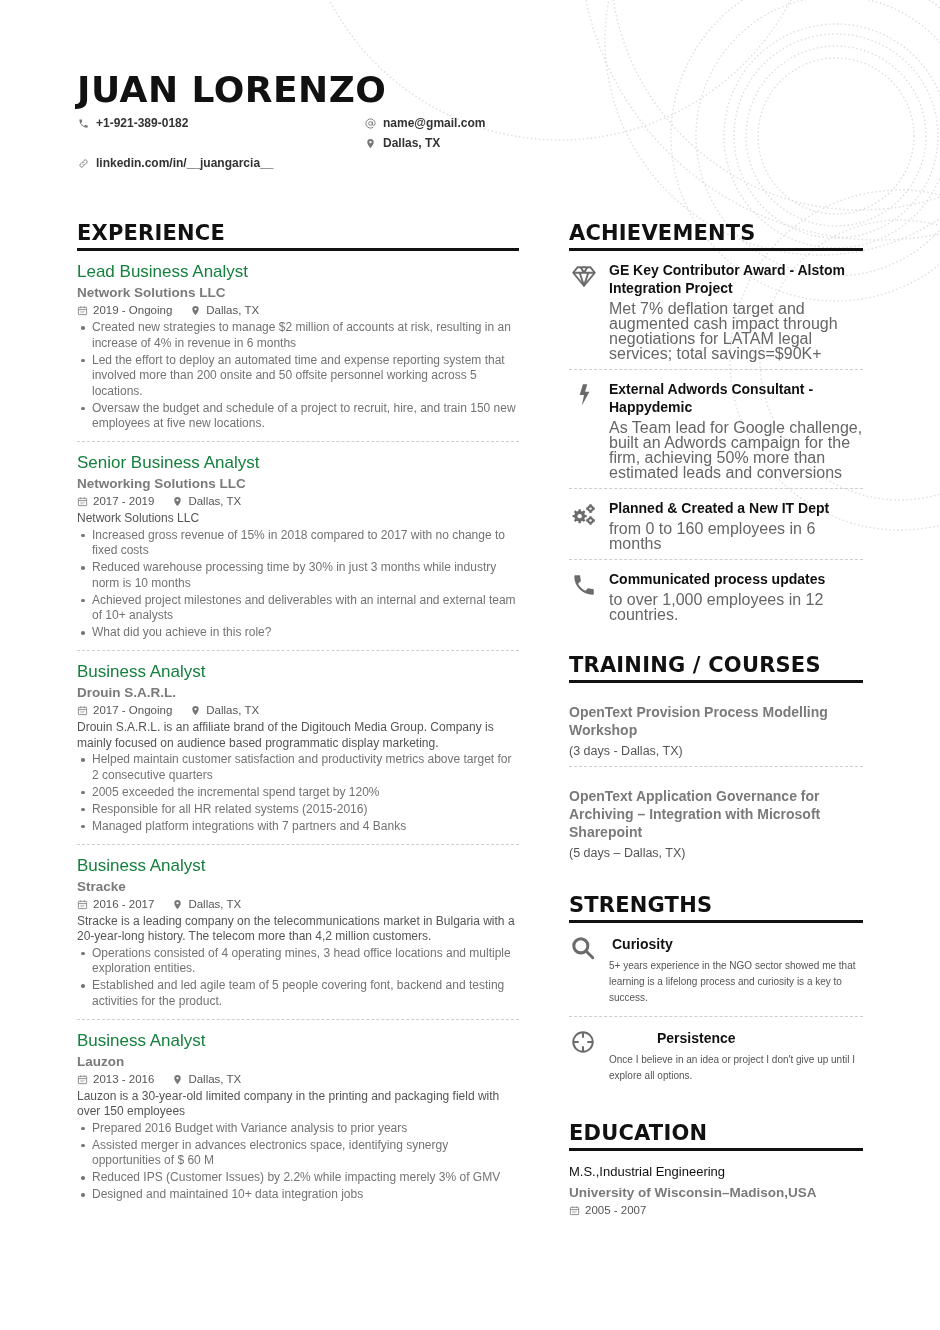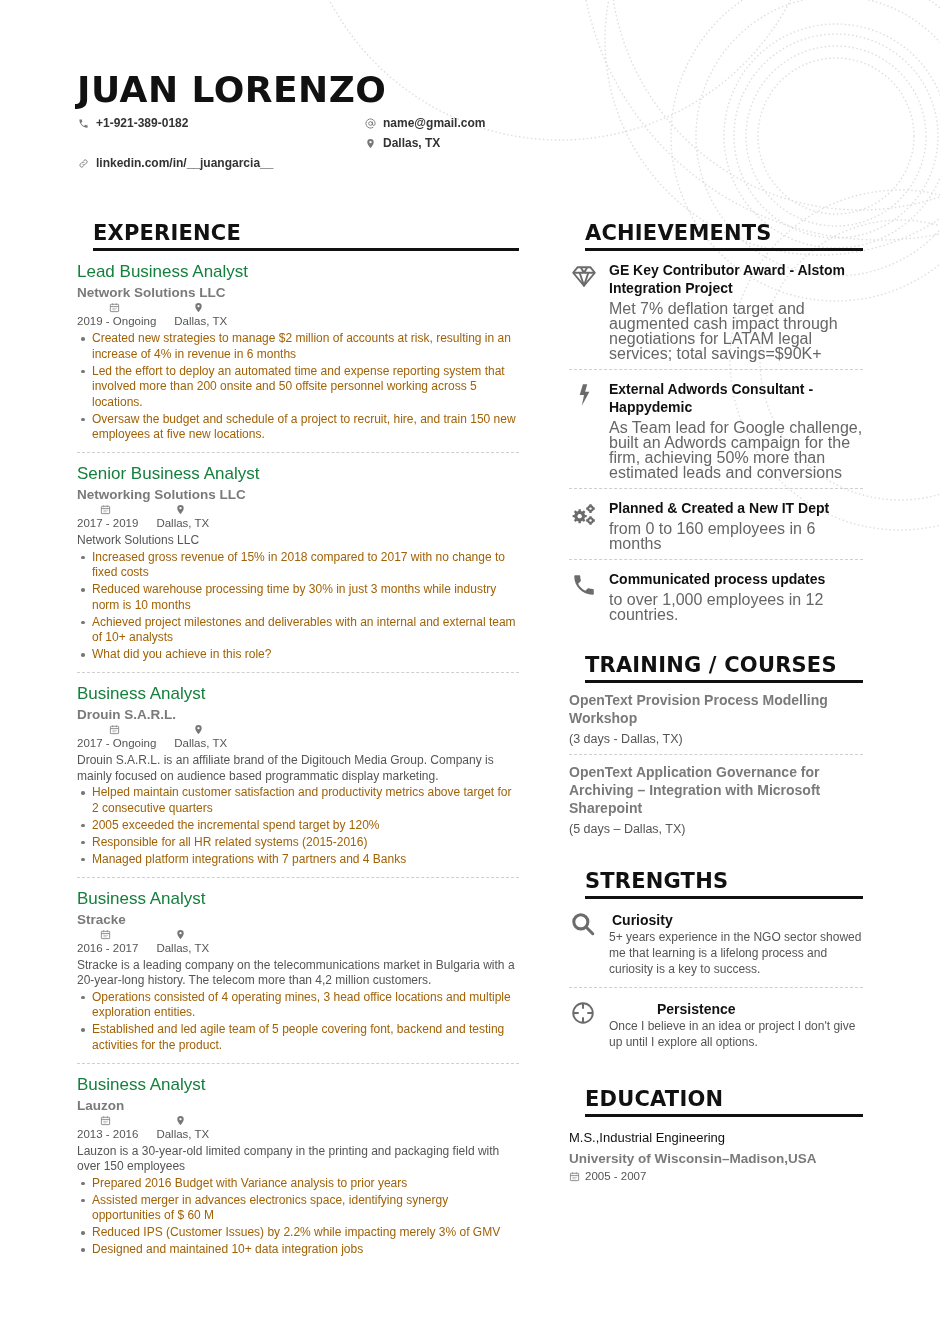--- a/index.html
+++ b/index.html
@@ -12,53 +12,53 @@
 
   .name { position: absolute; left: 77px; top: 68px; font-family: "DejaVu Sans", sans-serif; font-weight: bold; font-size: 36px; letter-spacing: 0.5px; color: #111; line-height: 44px; }
 
   .contact { position: absolute; font-size: 12px; font-weight: bold; color: #333; display: flex; align-items: center; height: 16px; }
   .contact .ic { width: 12px; height: 12px; margin-right: 7px; display: inline-flex; align-items: center; justify-content: center; color: #777; }
   .contact .ic svg { width: 11px; height: 11px; }
 
   .col-left { position: absolute; left: 77px; top: 218px; width: 442px; }
   .col-right { position: absolute; left: 569px; top: 218px; width: 294px; }
 
-  .sec-title { font-family: "DejaVu Sans", sans-serif; font-weight: bold; font-size: 21px; color: #111; line-height: 30px; letter-spacing: 0.2px; border-bottom: 3px solid #111; padding-bottom: 0px; margin-left: 16px; }
+  .sec-title { font-family: "DejaVu Sans", sans-serif; font-weight: bold; font-size: 21px; color: #111; line-height: 30px; letter-spacing: 0.2px; border-bottom: 3px solid #111; padding-bottom: 0px; }
 
   .job { padding-top: 10px; padding-bottom: 8px; border-bottom: 1px dashed #cfcfcf; }
   .job.last { border-bottom: none; }
   .job-title { font-size: 17px; color: #15803d; line-height: 22px; }
   .job-company { font-size: 13.5px; font-weight: bold; color: #7a7a7a; line-height: 19px; }
   .job-meta { display: flex; align-items: center; font-size: 11.5px; color: #555; line-height: 17px; }
-  .job-meta .mi { display: inline-flex; align-items: center; margin-right: 18px; flex-direction: column; }
+  .job-meta .mi { display: inline-flex; align-items: center; margin-right: 18px; }
   .job-meta svg { width: 11px; height: 11px; margin-right: 5px; }
   .job-desc { font-size: 12px; color: #555; line-height: 15.5px; margin-top: 1px; }
   .bullets { list-style: none; margin-top: 1px; }
-  .bullets li { position: relative; padding-left: 15px; font-size: 12px; color: #a16207; line-height: 15.5px; margin-bottom: 1.5px; }
+  .bullets li { position: relative; padding-left: 15px; font-size: 12px; color: #737373; line-height: 15.5px; margin-bottom: 1.5px; }
   .bullets li::before { content: ""; position: absolute; left: 4px; top: 6px; width: 3.5px; height: 3.5px; border-radius: 50%; background: #777; }
 
   .ach { display: flex; padding: 10px 0 8px 0; border-bottom: 1px dashed #cfcfcf; }
   .ach.last { border-bottom: none; }
   .ach-icon { width: 40px; flex: none; display: flex; justify-content: flex-start; padding-left: 2px; padding-top: 2px; color: #6b6b6b; }
   .ach-icon svg { width: 26px; height: 26px; }
   .ach-body { flex: 1; }
   .ach-title { font-size: 14px; font-weight: bold; color: #111; line-height: 18px; }
   .ach-desc { font-size: 16px; color: #666; line-height: 15px; margin-top: 4px; }
 
-  .course { padding: 8px 0 7px 0; border-bottom: 1px dashed #cfcfcf; }
+  .course { padding: 8px 0 7px 0; border-bottom: 1px dashed #cfcfcf; margin-top: 12px; }
   .course.last { border-bottom: none; }
   .course-title { font-size: 14px; font-weight: bold; color: #7a7a7a; line-height: 18px; }
   .course-meta { font-size: 12.5px; color: #555; line-height: 16px; margin-top: 4px; }
 
   .strength { display: flex; padding: 12px 0 10px 0; border-bottom: 1px dashed #cfcfcf; }
   .strength.last { border-bottom: none; }
   .st-icon { width: 40px; flex: none; color: #6b6b6b; padding-left: 1px; }
   .st-icon svg { width: 26px; height: 26px; }
   .st-title { font-size: 14px; font-weight: bold; color: #111; line-height: 18px; padding-left: 48px; }
-  .st-desc { font-size: 12px; color: #555; line-height: 16px; }
+  .st-desc { font-size: 10px; color: #555; line-height: 16px; margin-top: 5px; }
 
   .edu-degree { font-size: 13px; color: #111; line-height: 22px; margin-top: 10px; }
   .edu-school { font-size: 13.5px; font-weight: bold; color: #7a7a7a; line-height: 19px; }
   .edu-meta { display: flex; align-items: center; font-size: 11.5px; color: #555; line-height: 17px; }
   .edu-meta svg { width: 11px; height: 11px; margin-right: 5px; }
 </style>
 </head>
 <body>
 
 <svg class="bg-deco" viewBox="0 0 940 600">

